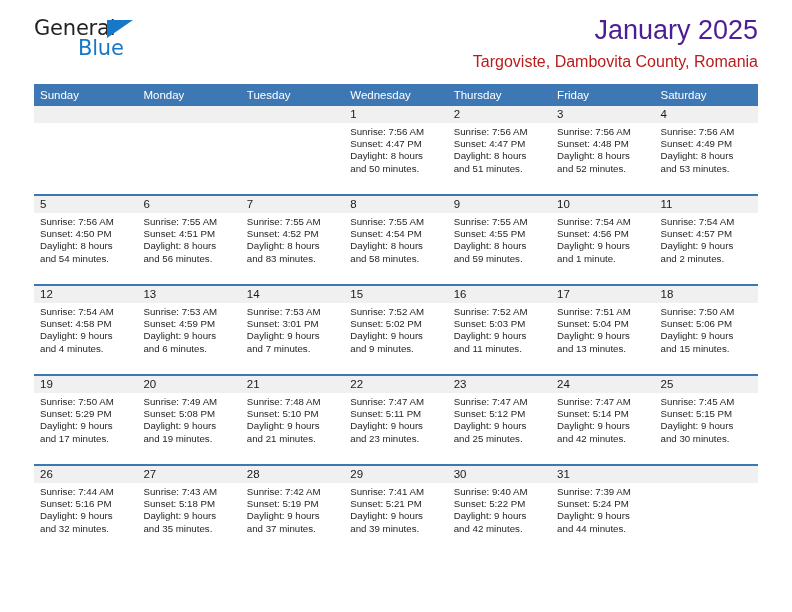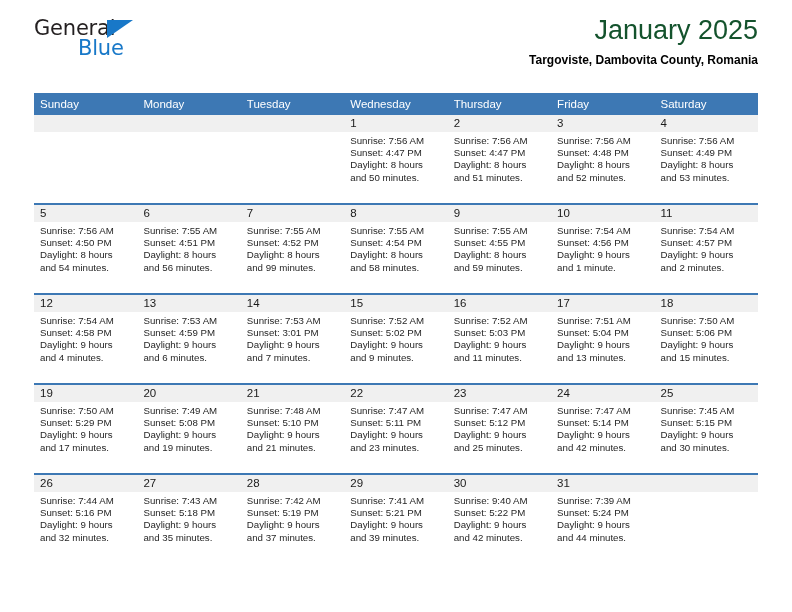--- a/index.html
+++ b/index.html
@@ -71,35 +71,35 @@
   }
 
   .title-block {
     text-align: right;
     flex: 1 1 auto;
     padding-top: 0px;
   }
   .cal-title {
     font-size: 27px;
     font-weight: 400;
-    color: #14532d;
+    color: #4c1d95;
     line-height: 1.05;
     letter-spacing: 0px;
   }
   .cal-subtitle {
-    font-size: 12px;
-    font-weight: 700;
-    color: #000000;
+    font-size: 16px;
+    font-weight: 400;
+    color: #b91c1c;
     margin-top: 9px;
     letter-spacing: 0px;
   }
 
   
   .calendar {
-    margin-top: 25px;
+    margin-top: 16px;
     width: 724px;
     border-collapse: collapse;
     table-layout: fixed;
   }
   .calendar th {
     background: #3d78b4;
     color: #ffffff;
     font-size: 11.5px;
     font-weight: 400;
     text-align: left;
@@ -253,21 +253,21 @@
               <div>Daylight: 8 hours</div>
               <div>and 56 minutes.</div>
             </div>
           </td>
           <td class="daycell">
             <div class="daynum-band"><span>7</span></div>
             <div class="detail">
               <div>Sunrise: 7:55 AM</div>
               <div>Sunset: 4:52 PM</div>
               <div>Daylight: 8 hours</div>
-              <div>and 99 minutes.</div>
+              <div>and 83 minutes.</div>
             </div>
           </td>
           <td class="daycell">
             <div class="daynum-band"><span>8</span></div>
             <div class="detail">
               <div>Sunrise: 7:55 AM</div>
               <div>Sunset: 4:54 PM</div>
               <div>Daylight: 8 hours</div>
               <div>and 58 minutes.</div>
             </div>

